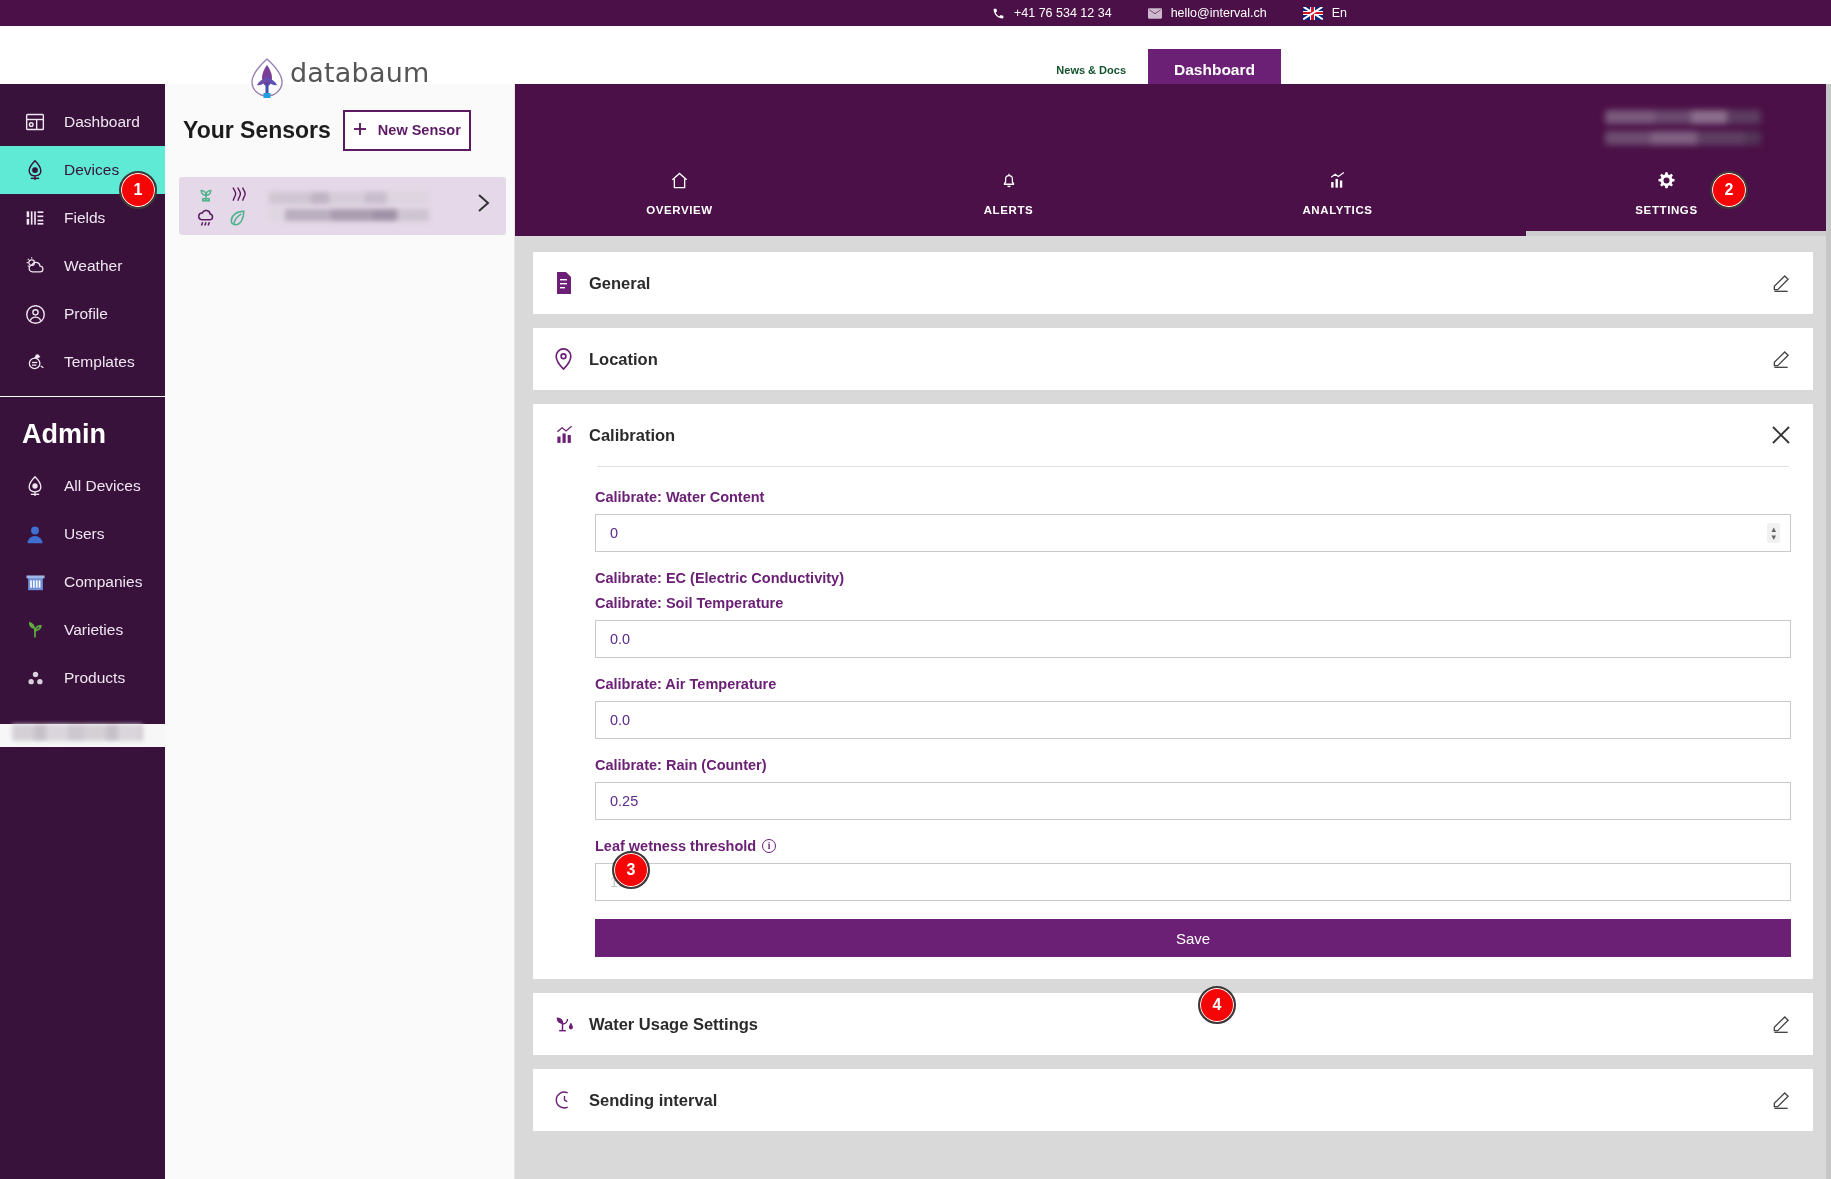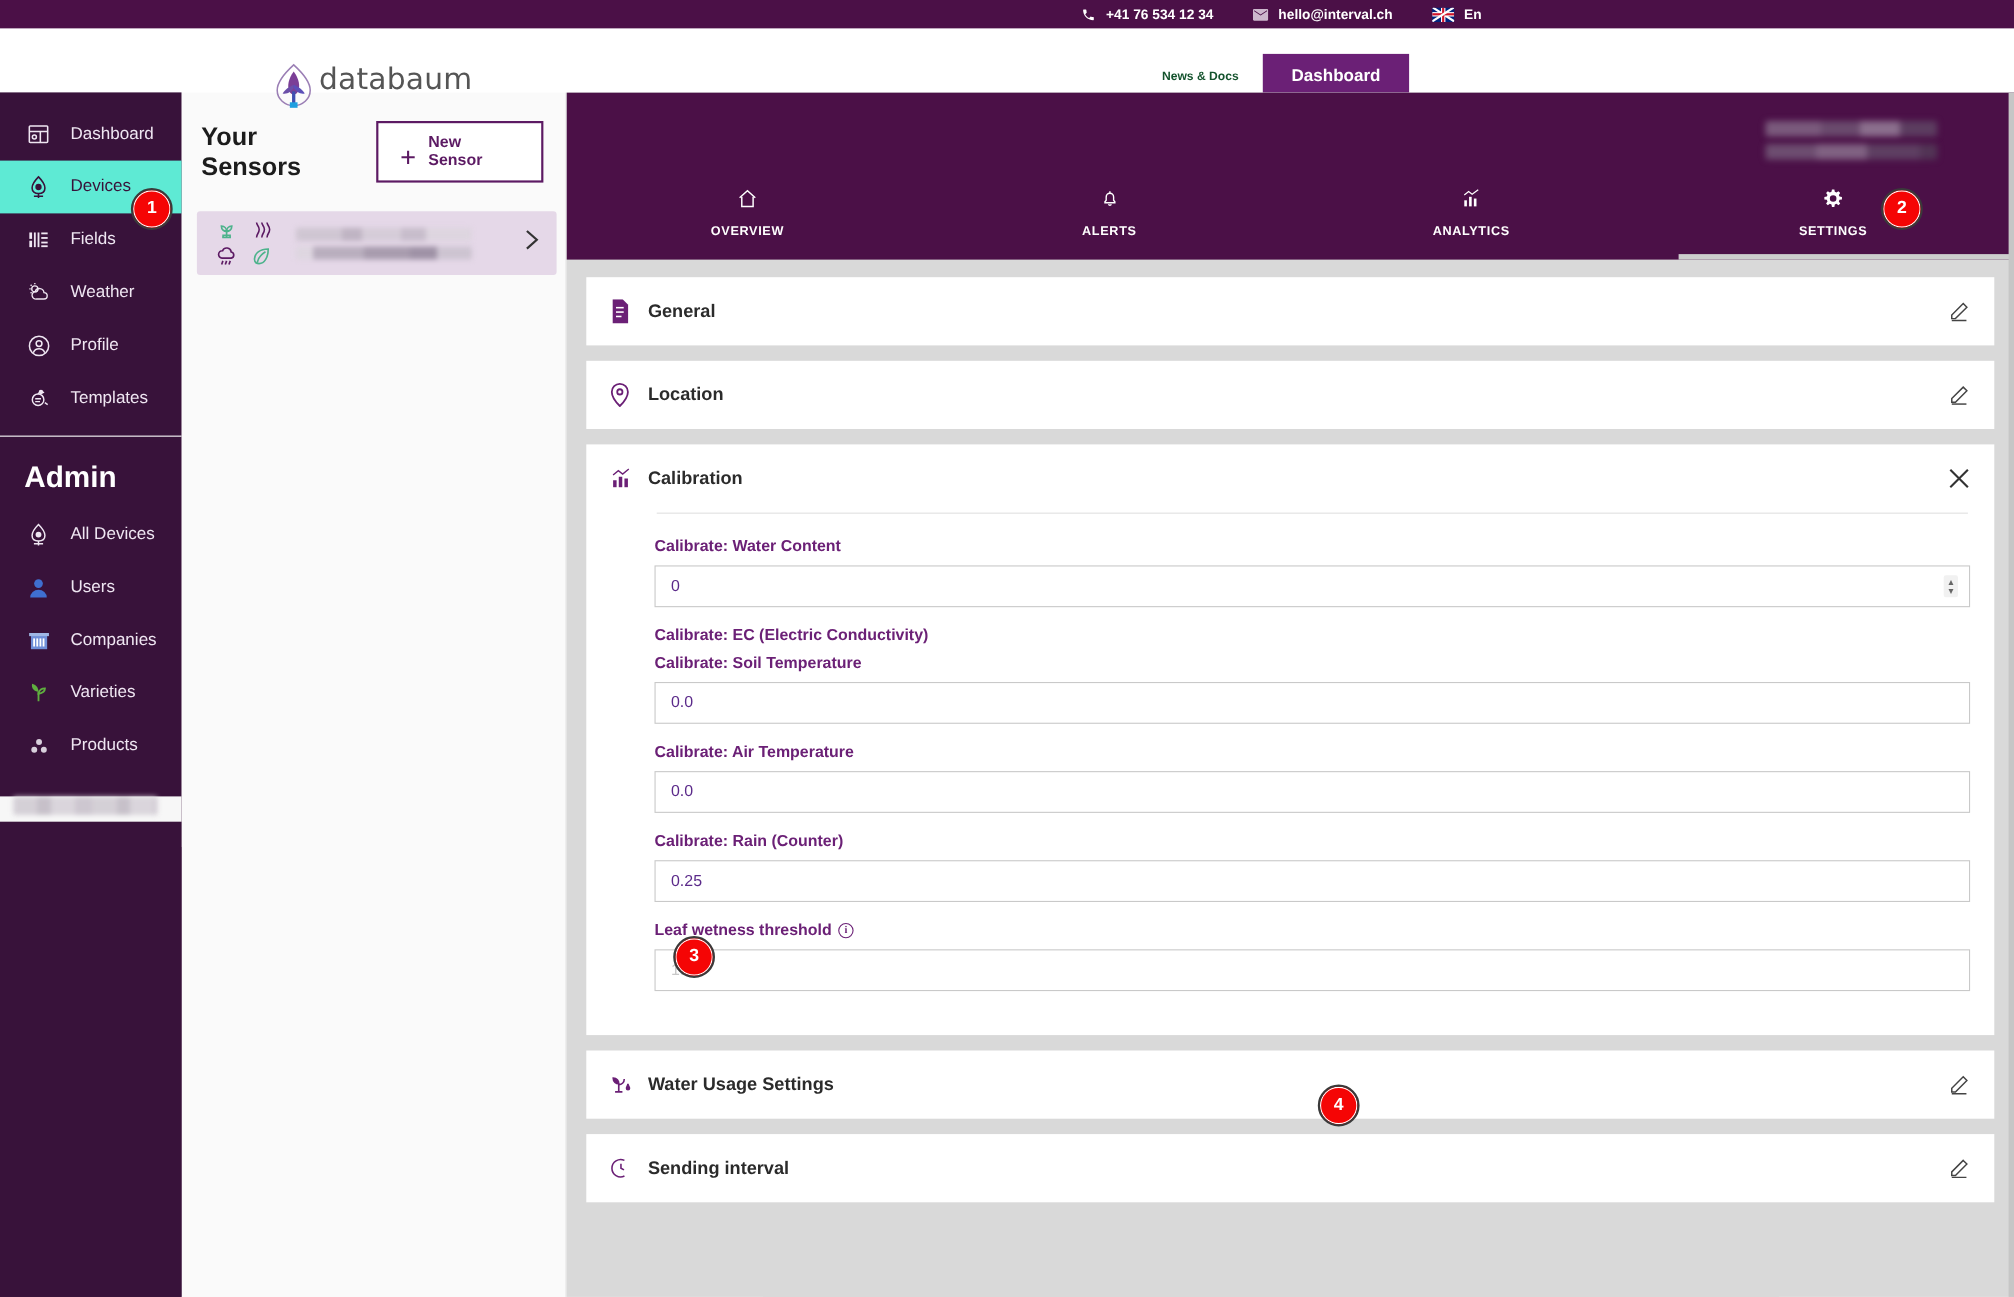--- a/index.html
+++ b/index.html
@@ -8,21 +8,21 @@
     font-family: "Liberation Sans", sans-serif;
     background: #ffffff;
     overflow: hidden;
   }
   #app { position: relative; width: 1831px; height: 1179px; }
 
   
   .utilbar {
     height: 26px; background: #4b1047; color: #ffffff;
     display: flex; align-items: center; justify-content: flex-end;
-    padding-right: 484px; gap: 36px; font-size: 12.5px; font-weight: bold;
+    padding-right: 484px; gap: 36px; font-size: 12.5px; font-weight: normal;
   }
   .util-item { display: flex; align-items: center; gap: 9px; color:#fff; }
   .util-item svg { display:block; }
   .flag {
     width: 20px; height: 13px; display:inline-block; position: relative;
     background: #00247d; overflow:hidden; border-radius:1px;
   }
   .flag::before, .flag::after {
     content:""; position:absolute; left:-4px; top:5.5px; width:28px; height:2.4px;
     background:#fff; transform: rotate(33deg);
@@ -71,21 +71,21 @@
     filter: blur(2.2px); opacity:.92;
   }
   .nav-bottom-fill { position:absolute; left:0; right:0; top:663px; bottom:0; background:#38123a; }
 
   
   .sensorpanel { width: 350px; flex:0 0 350px; background:#fafafa; border-right:1px solid #e6e6e6; }
   .sp-head { display:flex; align-items:center; gap:12px; padding: 26px 20px 12px 18px; }
   .sp-title { font-size: 23px; font-weight:bold; color:#1c1c1c; }
   .new-sensor-btn {
     border:2px solid #5c1a63; color:#5c1a63; font-size:14.5px; font-weight:bold;
-    padding: 10px 20px; display:flex; align-items:flex-end; gap:11px; cursor:pointer; background:#fff;
+    padding: 10px 8px; display:flex; align-items:flex-start; gap:11px; cursor:pointer; background:#fff;
   }
   .sensor-item {
     margin: 14px 8px 0 14px; background:#e5d8e8; border-radius:3px; height:58px;
     display:flex; align-items:center; padding: 0 14px; cursor:pointer; position:relative;
   }
   .sensor-icons { display:grid; grid-template-columns: 26px 26px; grid-template-rows: 23px 23px; column-gap:6px; }
   .sensor-icons span { display:flex; align-items:center; justify-content:center; }
   .sensor-blur { margin-left: 18px; width: 160px; }
   .sensor-blur div { height:12px; border-radius:2px; filter: blur(2.6px); }
   .sb1 { background: repeating-linear-gradient(90deg,#cfc6d2 0 42px,#bfb4c3 42px 60px,#d5ccd8 60px 96px,#c7bdcb 96px 118px,#ddd5df 118px 160px); }
@@ -568,20 +568,21 @@
             </div>
 
             <div class="field-label">
               <span>Leaf wetness threshold</span>
               <span class="info-circle">i</span>
             </div>
             <div class="field-input placeholder">
               <span>15.0</span>
             </div>
 
+            <div class="save-btn">Save</div>
           </div>
         </div>
 
         <div class="card">
           <div class="card-head">
             <span class="card-icon">
               <svg width="20" height="22" viewBox="0 0 24 24" fill="none" stroke="#6b2076" stroke-width="1.8">
                 <path d="M9 20 V11"></path>
                   <path d="M9 11 C6 11 3 9 3 5 C7 5 9 8 9 11 Z" fill="#6b2076"></path>
                 <path d="M9 12 C12 12 15 10 15 6"></path>

